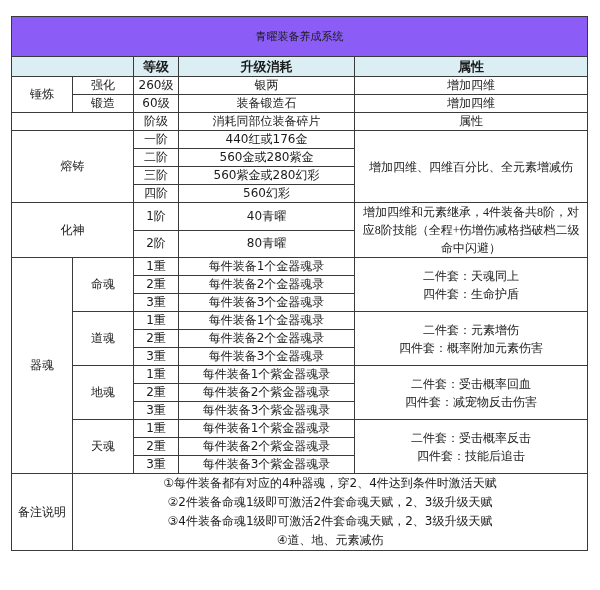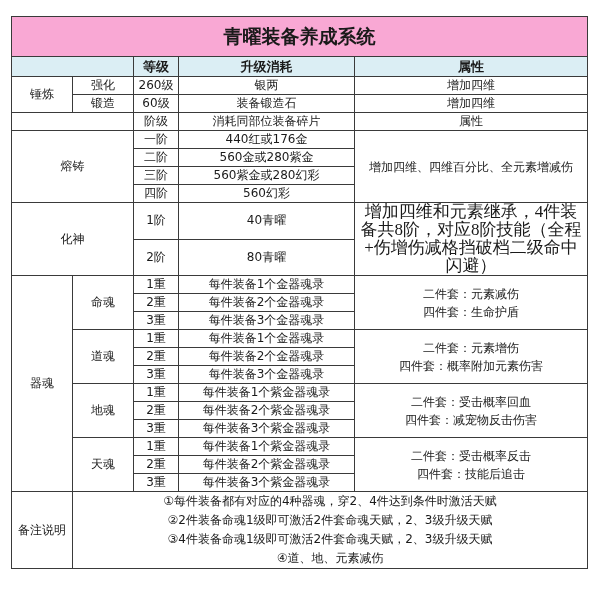--- a/index.html
+++ b/index.html
@@ -3,21 +3,21 @@
 <meta charset="utf-8">
 <style>
   html, body { margin:0; padding:0; background:#ffffff; }
   body { width:600px; height:590px; position:relative; font-family:"DejaVu Sans","Liberation Sans",sans-serif; color:#1a1a1a; }
   table.main {
     position:absolute; left:11px; top:16px; width:576px;
     border-collapse:collapse; table-layout:fixed; font-size:12px;
   }
   table.main td { border:1px solid #3a3a3a; text-align:center; vertical-align:middle; padding:0 2px; line-height:15px; overflow:hidden; }
   .hdr { background:#dbeef4; font-weight:bold; font-size:13px; }
-  .title { background:#f9a8d4; font-weight:bold; font-size:19px; height:39px; }
+  .title { background:#8b5cf6; font-weight:normal; font-size:11px; height:39px; }
   .r19 { height:18px; }
   .r28 { height:27px; }
   .notes { text-align:left !important; padding-left:2px !important; line-height:19px !important; font-size:12px; }
   .notes div { white-space:nowrap;text-align:center; }
   .attr { line-height:18px !important;font-family:Liberation Serif, serif; }
 </style>
 </head>
 <body>
 
 <table class="main">
@@ -76,34 +76,34 @@
   </tr>
   <tr class="r19">
     <td>四阶</td>
     <td>560幻彩</td>
   </tr>
 
   <tr class="r28">
     <td colspan="2" rowspan="2">化神</td>
     <td>1阶</td>
     <td>40青曜</td>
-    <td rowspan="2" class="attr" style="padding:0 4px; font-size:17px">增加四维和元素继承，4件装备共8阶，对应8阶技能（全程+伤增伤减格挡破档二级命中闪避）</td>
+    <td rowspan="2" class="attr" style="padding:0 4px; font-size:12px">增加四维和元素继承，4件装备共8阶，对应8阶技能（全程+伤增伤减格挡破档二级命中闪避）</td>
   </tr>
   <tr class="r28">
     <td>2阶</td>
     <td>80青曜</td>
   </tr>
 
   <tr class="r19">
     <td rowspan="12">器魂</td>
     <td rowspan="3">命魂</td>
     <td>1重</td>
     <td>每件装备1个金器魂录</td>
     <td rowspan="3" class="attr">
-      <div>二件套：元素减伤</div>
+      <div>二件套：天魂同上</div>
       <div>四件套：生命护盾</div>
     </td>
   </tr>
   <tr class="r19">
     <td>2重</td>
     <td>每件装备2个金器魂录</td>
   </tr>
   <tr class="r19">
     <td>3重</td>
     <td>每件装备3个金器魂录</td>

